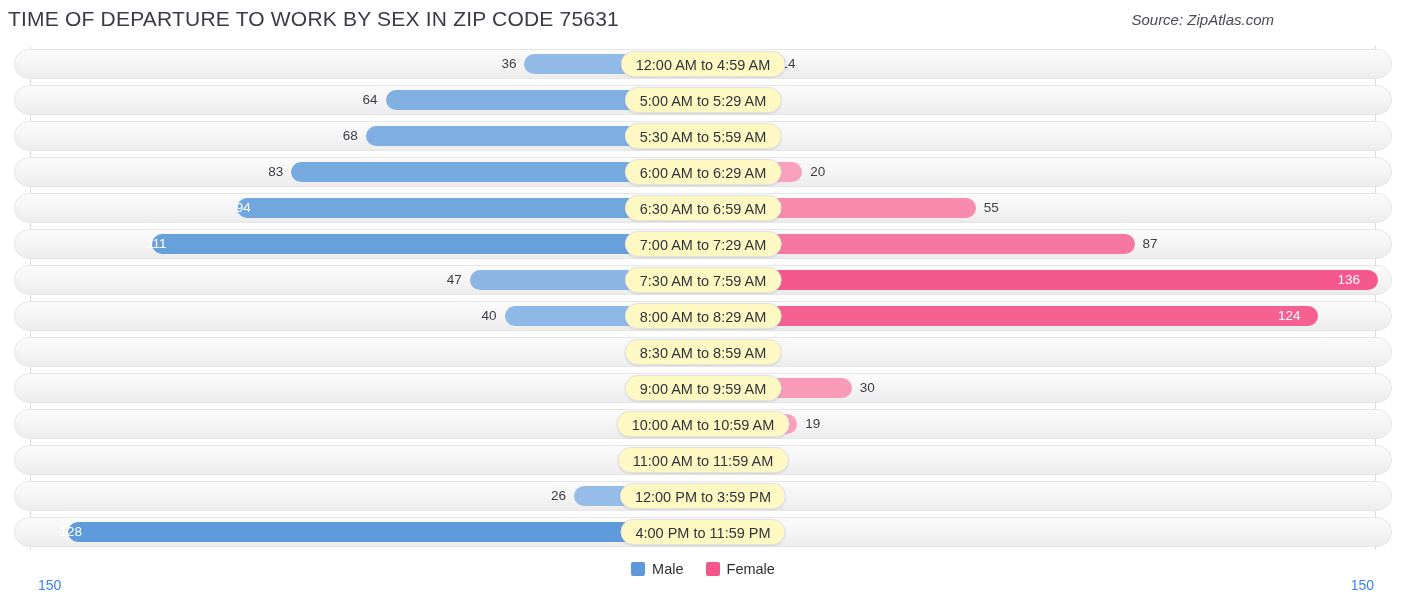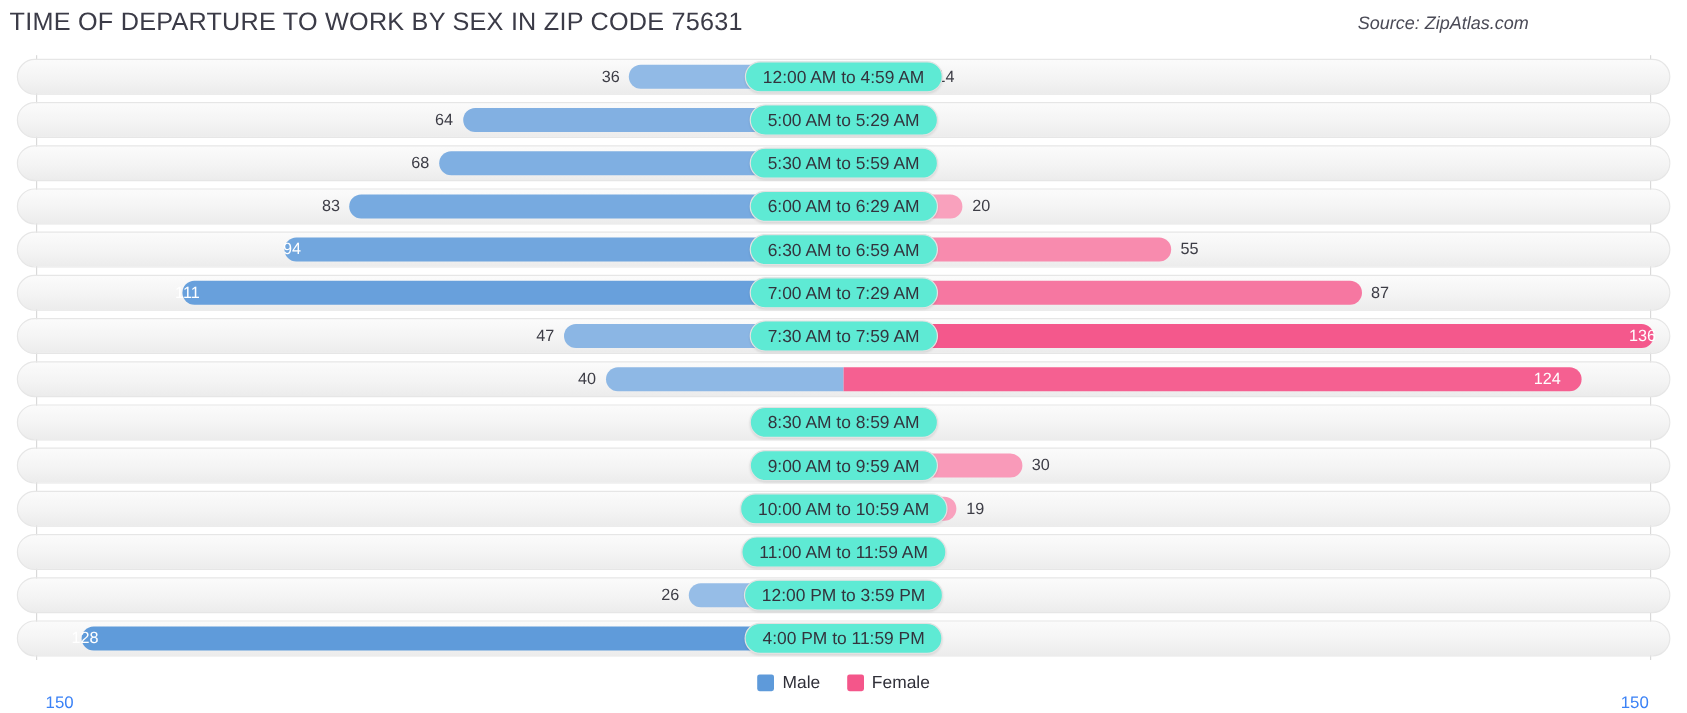--- a/index.html
+++ b/index.html
@@ -52,21 +52,21 @@
   .val {
     position: absolute; top: 8px; height: 20px; line-height: 20px;
     font-size: 13.5px; color: #3d3d46; white-space: nowrap;
   }
   .val.inside { color: #ffffff; font-size: 13.5px; }
 
   
   .pill {
     position: absolute; left: 50%; transform: translateX(-50%);
     top: 5px; height: 26px; line-height: 26px;
-    background: #5eead4; border: 1px solid #e2e2e2;
+    background: #fef9c3; border: 1px solid #e2e2e2;
     border-radius: 13px; padding: 0 14px;
     font-size: 14.5px; color: #33333d; white-space: nowrap;
     box-shadow: 0 1px 2px rgba(0,0,0,.10);
   }
 
   
   .footer { position: absolute; left: 0; top: 552px; width: 1406px; height: 42px; }
   .axmax { position: absolute; top: 25px; font-size: 14px; color: #3b82f6; }
   .axmax.l { left: 38px; }
   .axmax.r { right: 32px; }
@@ -165,33 +165,34 @@
       </div>
       <div class="row">
         <div class="track"></div>
         <div class="barwrap male" style="width: 233.12px;">
           <div class="bar cap-m" style="width: 233.12px; background: rgb(139, 182, 228);"></div>
         </div>
         <div class="val" style="right: 944.12px;">47</div>
         <div class="barwrap female" style="width: 674.56px;">
           <div class="bar cap-f" style="width: 674.56px; background: rgb(244, 88, 140);"></div>
         </div>
-        <div class="val inside" style="left: 1337.56px; margin-left: 20px;">136</div>
+        <div class="val inside" style="left: 1337.56px;">136</div>
         <div class="pill">7:30 AM to 7:59 AM</div>
       </div>
       <div class="row">
         <div class="track"></div>
         <div class="barwrap male" style="width: 198.4px;">
           <div class="bar cap-m" style="width: 198.4px; background: rgb(142, 184, 229);"></div>
         </div>
         <div class="val" style="right: 909.4px;">40</div>
         <div class="barwrap female" style="width: 615.04px;">
           <div class="bar cap-f" style="width: 615.04px; background: rgb(245, 96, 145);"></div>
         </div>
         <div class="val inside" style="left: 1278.04px;">124</div>
+        <div class="pill">8:00 AM to 8:29 AM</div>
       </div>
       <div class="row">
         <div class="track"></div>
         <div class="barwrap male" style="width: 56px;">
           <div class="bar cap-m" style="width: 56px; background: rgb(164, 198, 234);"></div>
         </div>
         <div class="val" style="right: 767px;">0</div>
         <div class="barwrap female" style="width: 56px;">
           <div class="bar cap-f" style="width: 56px; background: rgb(250, 169, 195);"></div>
         </div>

